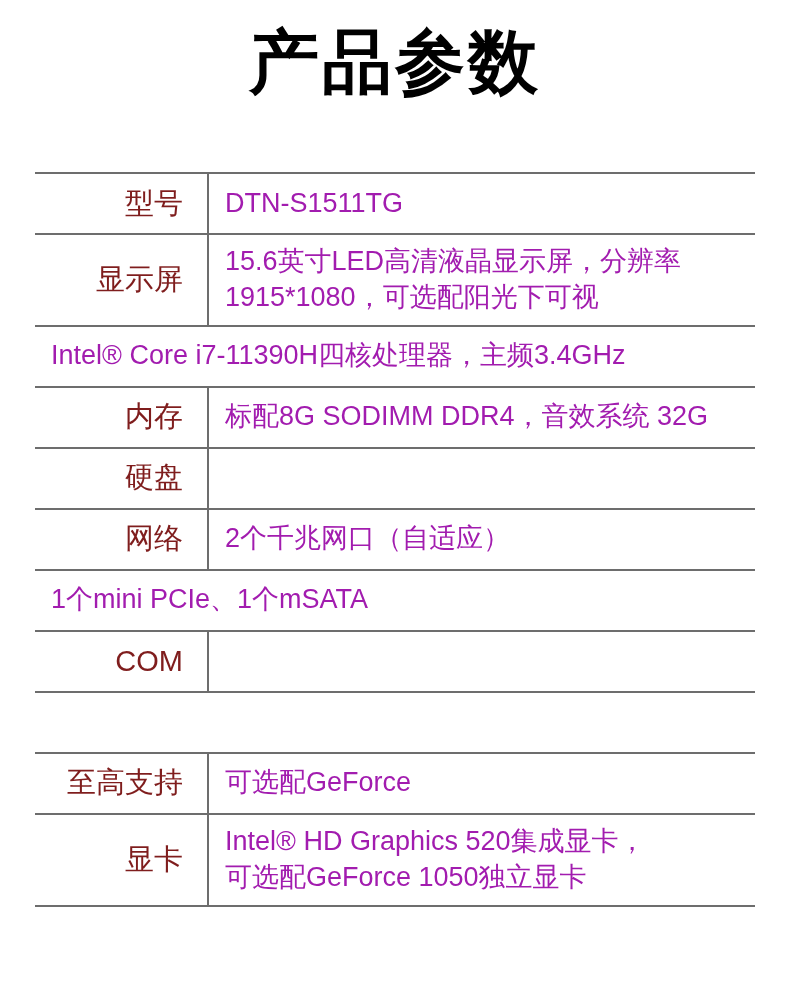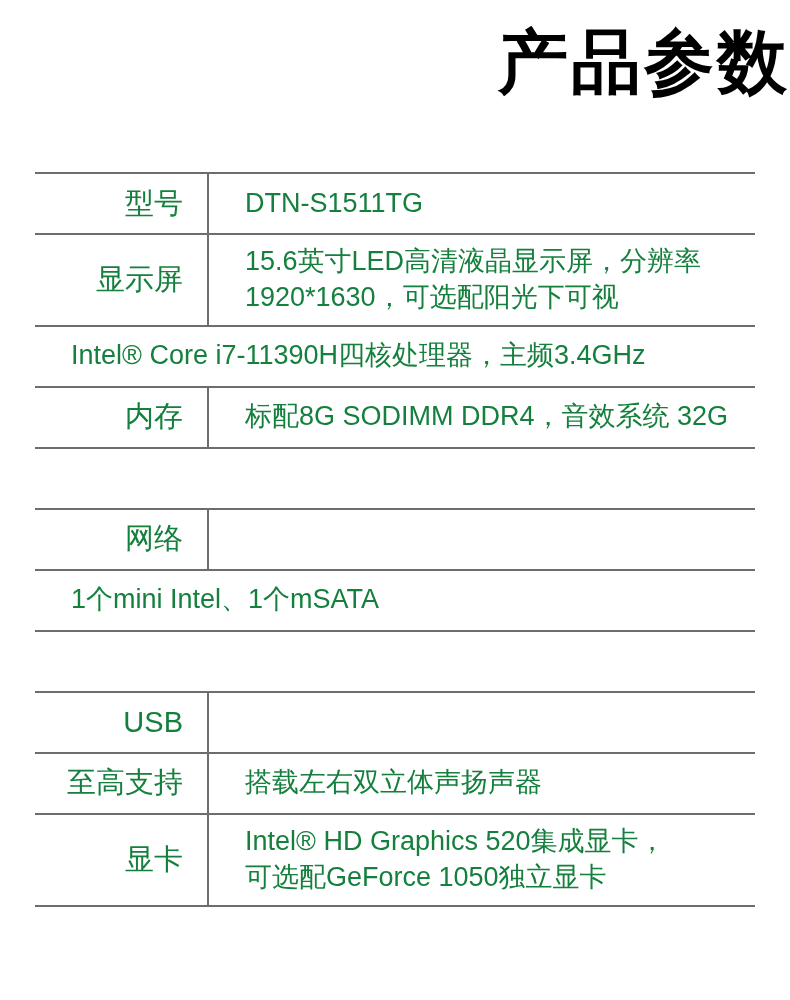--- a/index.html
+++ b/index.html
@@ -11,21 +11,21 @@
     height: 1000px;
     background: #ffffff;
     overflow: hidden;
     position: relative;
     font-family: "Liberation Sans", "DejaVu Sans", sans-serif;
     -webkit-font-smoothing: antialiased;
   }
   .page-title {
     margin: 0;
     padding-top: 24px;
-    text-align: right;
+    text-align: center;
     font-size: 70px;
     line-height: 1.1;
     font-weight: 900;
     color: #000000;
     letter-spacing: 3px;
   }
   .spec-table {
     position: absolute;
     left: 35px;
     top: 172px;
@@ -42,82 +42,84 @@
   .spec-label {
     flex: 0 0 174px;
     width: 174px;
     box-sizing: border-box;
     border-right: 2px solid #6d6d6d;
     display: flex;
     align-items: center;
     justify-content: flex-end;
     padding: 8px 24px 8px 6px;
     font-size: 29px;
-    color: #15803d;
+    color: #7f1d1d;
     text-align: right;
   }
   .spec-value {
     flex: 1 1 auto;
     display: flex;
     align-items: center;
-    padding: 9px 4px 9px 36px;
+    padding: 9px 4px 9px 16px;
     font-size: 27px;
     line-height: 1.33;
-    color: #15803d;
+    color: #a21caf;
     white-space: pre-line;
     text-align: left;
   }
 </style>
 </head>
 <body>
 
 <h1 class="page-title">产品参数</h1>
 
 <div class="spec-table" id="spec-table">
   <div class="spec-row">
     <div class="spec-label">型号</div>
     <div class="spec-value">DTN-S1511TG</div>
   </div>
 
   <div class="spec-row">
     <div class="spec-label">显示屏</div>
     <div class="spec-value">15.6英寸LED高清液晶显示屏，分辨率
-1920*1630，可选配阳光下可视</div>
+1915*1080，可选配阳光下可视</div>
   </div>
 
   <div class="spec-row">
     <div class="spec-value">Intel® Core i7-11390H四核处理器，主频3.4GHz</div>
   </div>
 
   <div class="spec-row">
     <div class="spec-label">内存</div>
     <div class="spec-value">标配8G SODIMM DDR4，音效系统 32G</div>
   </div>
 
   <div class="spec-row">
+    <div class="spec-label">硬盘</div>
   </div>
 
   <div class="spec-row">
     <div class="spec-label">网络</div>
+    <div class="spec-value">2个千兆网口（自适应）</div>
   </div>
 
   <div class="spec-row">
-    <div class="spec-value">1个mini Intel、1个mSATA</div>
+    <div class="spec-value">1个mini PCIe、1个mSATA</div>
+  </div>
+
+  <div class="spec-row">
+    <div class="spec-label">COM</div>
   </div>
 
   <div class="spec-row">
   </div>
 
   <div class="spec-row">
-    <div class="spec-label">USB</div>
-  </div>
-
-  <div class="spec-row">
     <div class="spec-label">至高支持</div>
-    <div class="spec-value">搭载左右双立体声扬声器</div>
+    <div class="spec-value">可选配GeForce</div>
   </div>
 
   <div class="spec-row">
     <div class="spec-label">显卡</div>
     <div class="spec-value">Intel® HD Graphics 520集成显卡，
 可选配GeForce 1050独立显卡</div>
   </div>
 
 </div>
 

